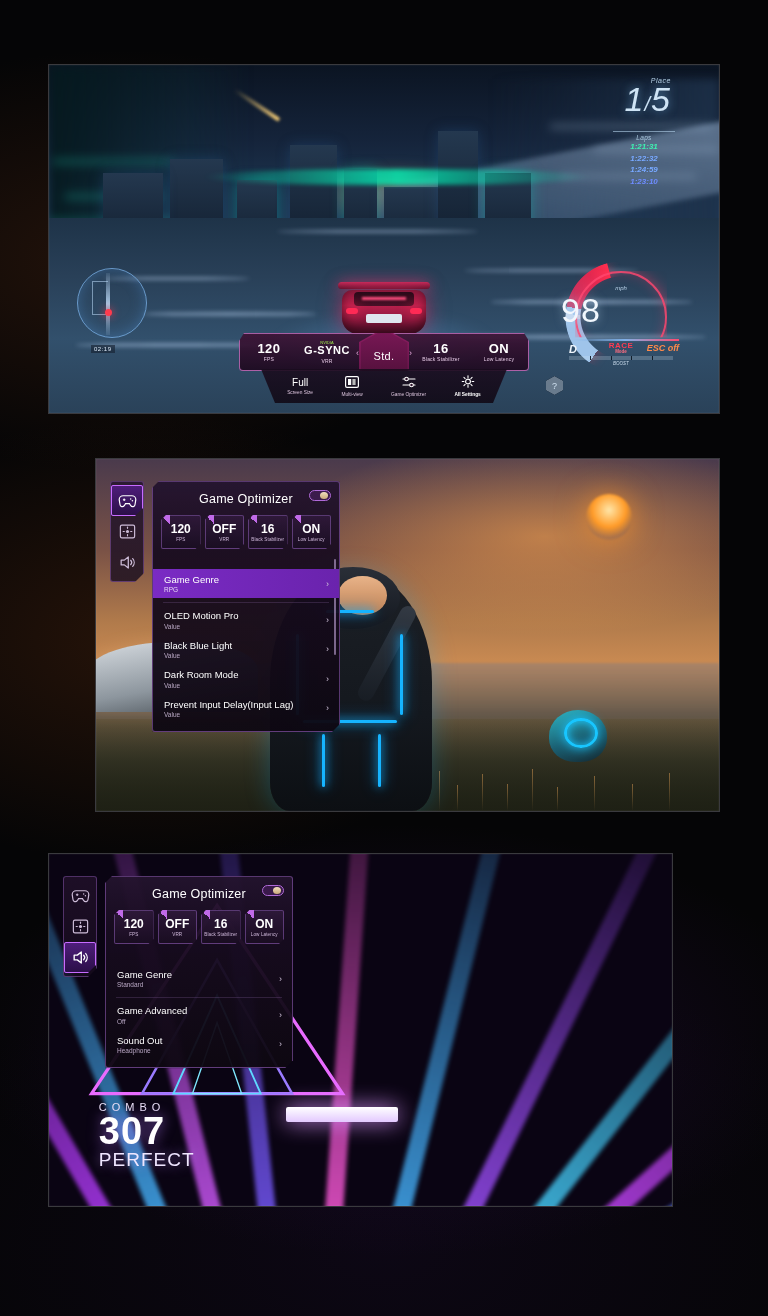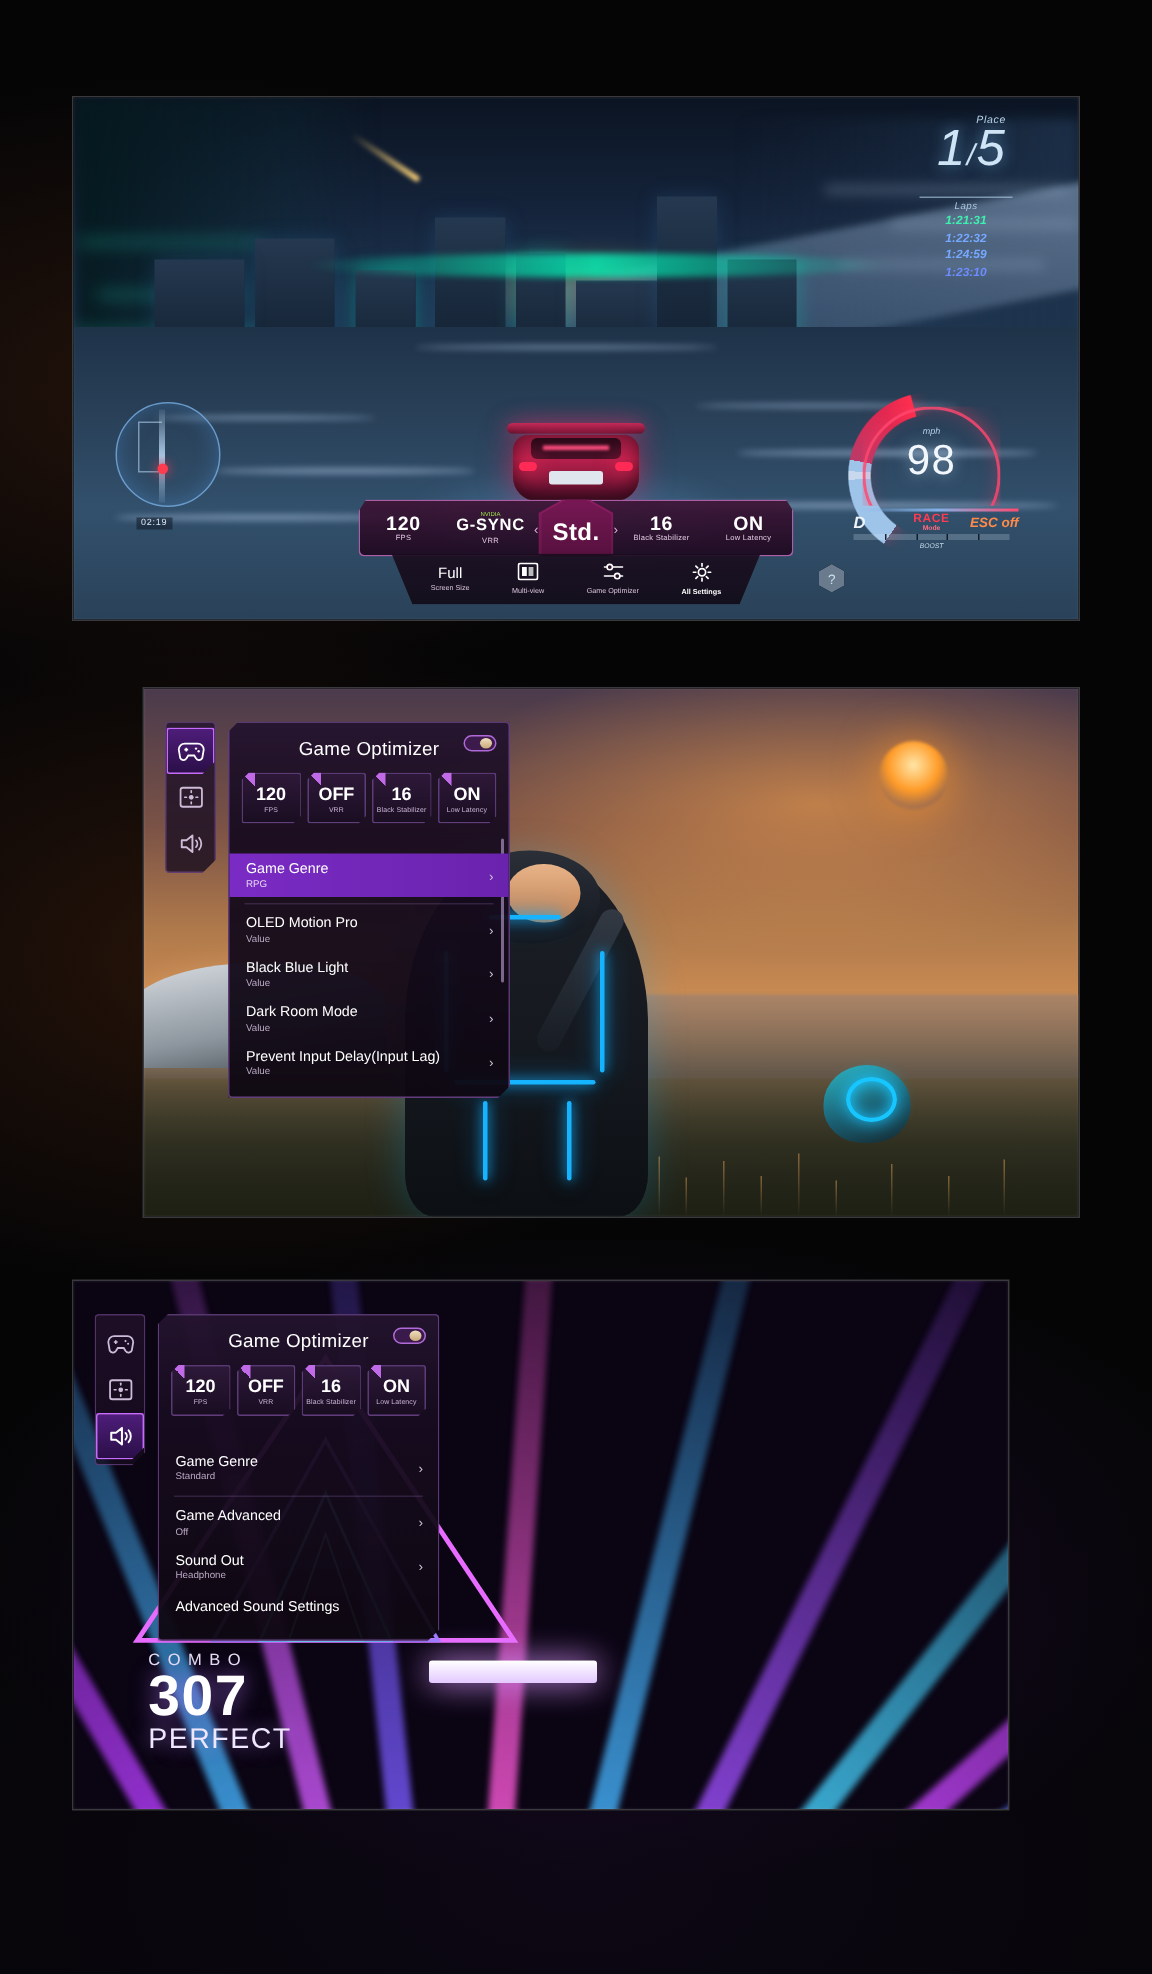--- a/index.html
+++ b/index.html
@@ -97,21 +97,21 @@
         #9fc4ea 0deg, #9fc4ea 52deg, #c8d9ee 52deg, #c8d9ee 58deg,
         #9fc4ea 58deg, #9fc4ea 66deg,
         #bb3a68 66deg, #e0274f 108deg, #ff2e4e 130deg, rgba(0,0,0,0) 131deg);
      -webkit-mask: radial-gradient(circle, transparent 40px, #000 41px, #000 55px, transparent 56px);
      mask: radial-gradient(circle, transparent 40px, #000 41px, #000 55px, transparent 56px);
      filter:drop-shadow(0 0 6px rgba(255,60,90,.4));}
   .speedo .inner{ position:absolute; left:14px; top:10px; width:92px; height:92px; border-radius:50%;
      border:2px solid rgba(255,70,110,.85); box-shadow:0 0 14px rgba(255,60,100,.5), inset 0 0 12px rgba(255,60,100,.25);
      clip-path: polygon(0 0,100% 0,100% 72%,0 72%);}
   .speedo .mph{ position:absolute; left:0; right:0; top:24px; text-align:center; font-size:6px; color:#b7cfe6; font-style:italic;}
-  .speedo .val{ position:absolute; left:0; right:0; top:30px; text-align:center; font-size:28px; color:#f2f7fd;
+  .speedo .val{ position:absolute; left:0; right:0; top:30px; font-size:34px; color:#f2f7fd;
      font-weight:300; letter-spacing:1px; text-shadow:0 0 10px rgba(200,230,255,.55);}
   .speedo .bar{ position:absolute; left:10px; right:2px; top:78px; height:2px; background:linear-gradient(90deg,rgba(120,170,230,0),#7fb0e8,#ff4a70);}
   .speedo .race{ position:absolute; left:0; right:0; top:80px; text-align:center; font-size:8px; color:#ff3b52; font-weight:bold; letter-spacing:.4px;}
   .speedo .mode{ position:absolute; left:0; right:0; top:88px; text-align:center; font-size:4.5px; color:#ff6d80; font-weight:bold;}
   .speedo .gear{ position:absolute; left:8px; top:82px; font-size:11px; color:#eef4fa; font-style:italic; font-weight:bold;}
   .speedo .esc{ position:absolute; right:2px; top:82px; font-size:9px; color:#ff8a4a; font-style:italic; font-weight:bold;}
   .speedo .boostbar{ position:absolute; left:8px; right:8px; top:95px; height:4px; background:rgba(220,235,250,.22);}
   .speedo .boostbar i{ position:absolute; top:0; bottom:0; width:1px; background:rgba(10,20,32,.9);}
   .speedo .boostlbl{ position:absolute; left:0; right:0; top:100px; text-align:center; font-size:4.5px; color:#c9dbec; font-style:italic;}
 
@@ -129,21 +129,21 @@
   .gb-cell.gsync .v{ font-size:11px; }
   .gb-cell .nv{ font-size:4px; color:#9ee64a; display:block; margin-bottom:0px;}
   .gb-hex{ position:absolute; left:50%; top:-6px; transform:translateX(-50%); width:50px; height:56px;
      background:linear-gradient(180deg,#8f1d63,#5c1343);
      clip-path:polygon(50% 0,100% 25%,100% 75%,50% 100%,0 75%,0 25%);
      border:0; display:flex; align-items:center; justify-content:center;
      box-shadow:0 0 16px rgba(230,80,180,.55);}
   .gb-hex::before{ content:""; position:absolute; inset:1.5px;
      clip-path:polygon(50% 0,100% 25%,100% 75%,50% 100%,0 75%,0 25%);
      background:linear-gradient(180deg,#7a1856,#4c0f37);}
-  .gb-hex span{ position:relative; color:#fff; font-size:16px; font-weight:700; letter-spacing:.3px;}
+  .gb-hex span{ position:relative; color:#fff; font-size:11px; font-weight:400; letter-spacing:.3px;}
   .gb-arrowL,.gb-arrowR{ position:absolute; top:14px; color:#e4a8dc; font-size:9px;}
   .gb-arrowL{ left:116px;} .gb-arrowR{ right:116px;}
   .gb-bot{ position:absolute; left:22px; top:36px; width:246px; height:34px;
      background:linear-gradient(180deg, rgba(26,12,30,0.9), rgba(16,8,20,0.88));
      clip-path:polygon(0 0, 246px 0, 232px 34px, 14px 34px);
      display:flex; align-items:center; justify-content:space-around; padding:0 12px;}
   .gb-item{ text-align:center; color:#fff; }
   .gb-item .t{ font-size:10px; font-weight:500; line-height:1.1;}
   .gb-item .s{ font-size:4.8px; color:#ddc6de; margin-top:2px;}
   .gb-item.active .s{ color:#fff; font-weight:bold;}
@@ -667,21 +667,16 @@
 
 
         <div class="go-row">
           <div>
             <div class="rt">Sound Out</div>
             <div class="rv">Headphone</div>
           </div>
           <div class="chev">›</div>
         </div>
 
-        <div class="go-row">
-          <div>
-            <div class="rt">Advanced Sound Settings</div>
-          </div>
-        </div>
       </div>
     </div>
   </div>
 </div>
 
 </body></html>

